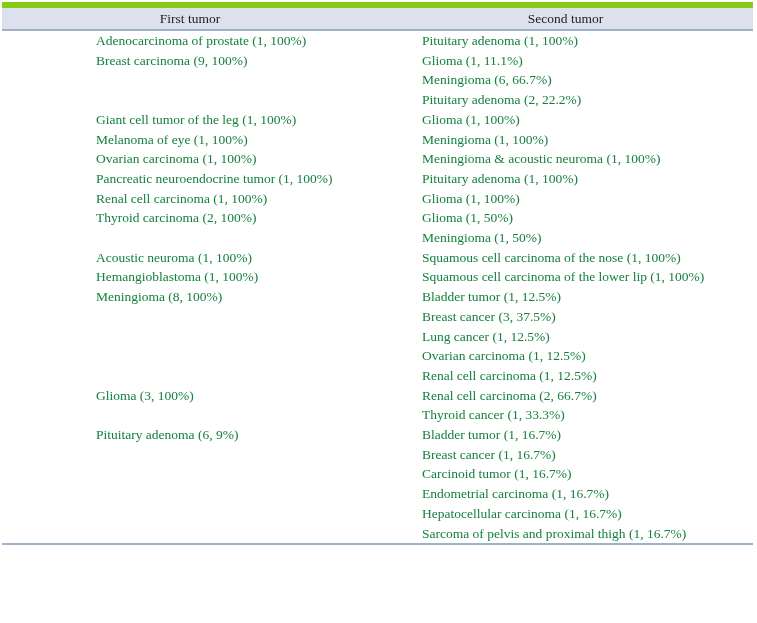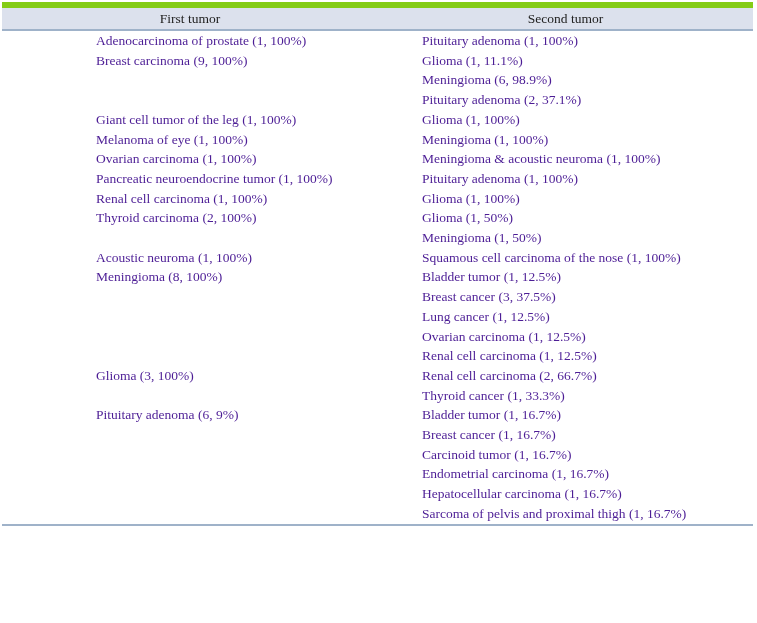--- a/index.html
+++ b/index.html
@@ -38,21 +38,21 @@
   }
   th.col-first, td.col-first { width: 376px; }
   tbody td {
     height: 19.7px;
     font-size: 13.5px;
     line-height: 19.7px;
     padding: 0;
     white-space: nowrap;
     overflow: hidden;
     vertical-align: middle;
-    color: #4c1d95;
+    color: #15803d;
   }
   td.col-first  { padding-left: 94px; }
   td.col-second { padding-left: 44px; }
 </style>
 </head>
 <body>
 
 <div class="page">
   <table class="tumor-table">
     <thead>
@@ -65,25 +65,25 @@
         <tr>
           <td class="col-first">Adenocarcinoma of prostate (1, 100%)</td>
           <td class="col-second">Pituitary adenoma (1, 100%)</td>
         </tr>
         <tr>
           <td class="col-first">Breast carcinoma (9, 100%)</td>
           <td class="col-second">Glioma (1, 11.1%)</td>
         </tr>
         <tr>
           <td class="col-first"></td>
-          <td class="col-second">Meningioma (6, 98.9%)</td>
+          <td class="col-second">Meningioma (6, 66.7%)</td>
         </tr>
         <tr>
           <td class="col-first"></td>
-          <td class="col-second">Pituitary adenoma (2, 37.1%)</td>
+          <td class="col-second">Pituitary adenoma (2, 22.2%)</td>
         </tr>
         <tr>
           <td class="col-first">Giant cell tumor of the leg (1, 100%)</td>
           <td class="col-second">Glioma (1, 100%)</td>
         </tr>
         <tr>
           <td class="col-first">Melanoma of eye (1, 100%)</td>
           <td class="col-second">Meningioma (1, 100%)</td>
         </tr>
         <tr>
@@ -102,20 +102,24 @@
           <td class="col-first">Thyroid carcinoma (2, 100%)</td>
           <td class="col-second">Glioma (1, 50%)</td>
         </tr>
         <tr>
           <td class="col-first"></td>
           <td class="col-second">Meningioma (1, 50%)</td>
         </tr>
         <tr>
           <td class="col-first">Acoustic neuroma (1, 100%)</td>
           <td class="col-second">Squamous cell carcinoma of the nose (1, 100%)</td>
+        </tr>
+        <tr>
+          <td class="col-first">Hemangioblastoma (1, 100%)</td>
+          <td class="col-second">Squamous cell carcinoma of the lower lip (1, 100%)</td>
         </tr>
         <tr>
           <td class="col-first">Meningioma (8, 100%)</td>
           <td class="col-second">Bladder tumor (1, 12.5%)</td>
         </tr>
         <tr>
           <td class="col-first"></td>
           <td class="col-second">Breast cancer (3, 37.5%)</td>
         </tr>
         <tr>

